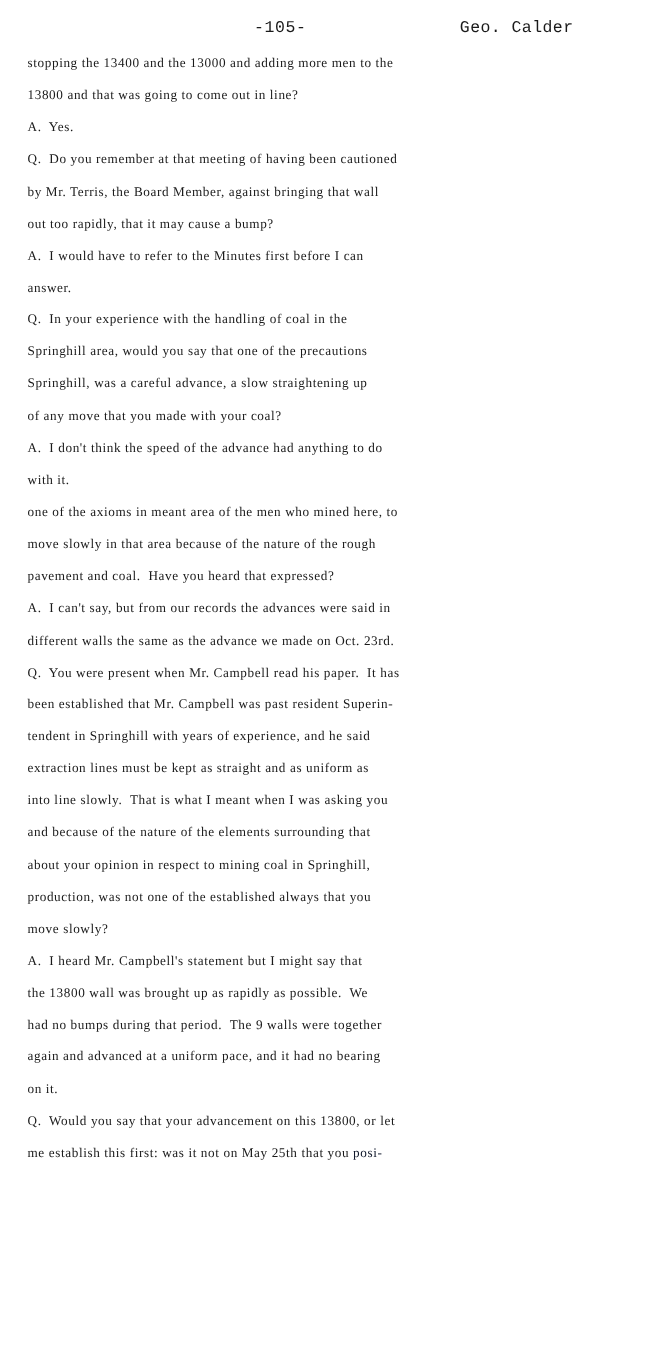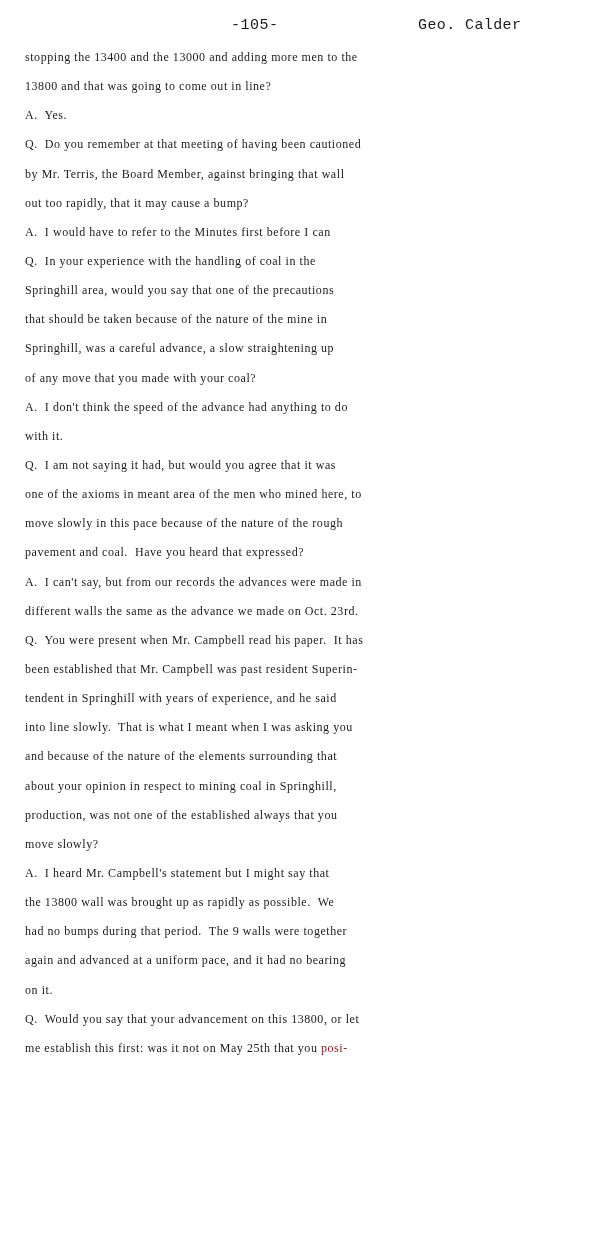--- a/index.html
+++ b/index.html
@@ -51,57 +51,57 @@
     }
     .line {
       height: 29.15px;
       line-height: 29.15px;
       font-size: 12px;
       white-space: pre;
       letter-spacing: 0.55px;
       font-family: Liberation Serif, serif;
     }
     .faded {
-      color: #7f1d1d;
+      color: #0f172a;
       margin-top: 44px;
     }
   </style>
 </head>
 <body>
 
 <div class="page">
   <div class="header">
     <span class="page-number">-105-</span>
     <span class="witness-name">Geo. Calder</span>
   </div>
 
   <div class="body-text">
     <div class="line">stopping the 13400 and the 13000 and adding more men to the</div>
     <div class="line">13800 and that was going to come out in line?</div>
     <div class="line">A.  Yes.</div>
     <div class="line">Q.  Do you remember at that meeting of having been cautioned</div>
     <div class="line">by Mr. Terris, the Board Member, against bringing that wall</div>
     <div class="line">out too rapidly, that it may cause a bump?</div>
     <div class="line">A.  I would have to refer to the Minutes first before I can</div>
+    <div class="line">answer.</div>
     <div class="line">Q.  In your experience with the handling of coal in the</div>
     <div class="line">Springhill area, would you say that one of the precautions</div>
-    <div class="line">that should be taken because of the nature of the mine in</div>
     <div class="line">Springhill, was a careful advance, a slow straightening up</div>
     <div class="line">of any move that you made with your coal?</div>
     <div class="line">A.  I don't think the speed of the advance had anything to do</div>
     <div class="line">with it.</div>
-    <div class="line">Q.  I am not saying it had, but would you agree that it was</div>
     <div class="line">one of the axioms in meant area of the men who mined here, to</div>
-    <div class="line">move slowly in this pace because of the nature of the rough</div>
+    <div class="line">move slowly in that area because of the nature of the rough</div>
     <div class="line">pavement and coal.  Have you heard that expressed?</div>
-    <div class="line">A.  I can't say, but from our records the advances were made in</div>
+    <div class="line">A.  I can't say, but from our records the advances were said in</div>
     <div class="line">different walls the same as the advance we made on Oct. 23rd.</div>
     <div class="line">Q.  You were present when Mr. Campbell read his paper.  It has</div>
     <div class="line">been established that Mr. Campbell was past resident Superin-</div>
     <div class="line">tendent in Springhill with years of experience, and he said</div>
+    <div class="line">extraction lines must be kept as straight and as uniform as</div>
     <div class="line">into line slowly.  That is what I meant when I was asking you</div>
     <div class="line">and because of the nature of the elements surrounding that</div>
     <div class="line">about your opinion in respect to mining coal in Springhill,</div>
     <div class="line">production, was not one of the established always that you</div>
     <div class="line">move slowly?</div>
     <div class="line">A.  I heard Mr. Campbell's statement but I might say that</div>
     <div class="line">the 13800 wall was brought up as rapidly as possible.  We</div>
     <div class="line">had no bumps during that period.  The 9 walls were together</div>
     <div class="line">again and advanced at a uniform pace, and it had no bearing</div>
     <div class="line">on it.</div>

